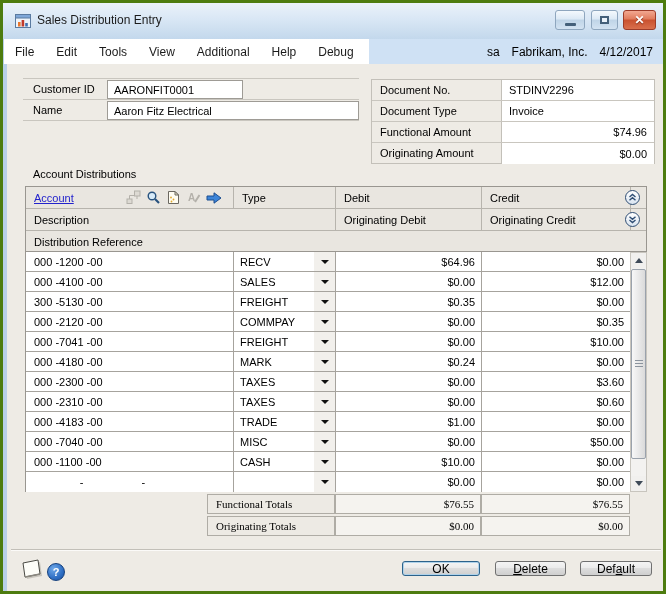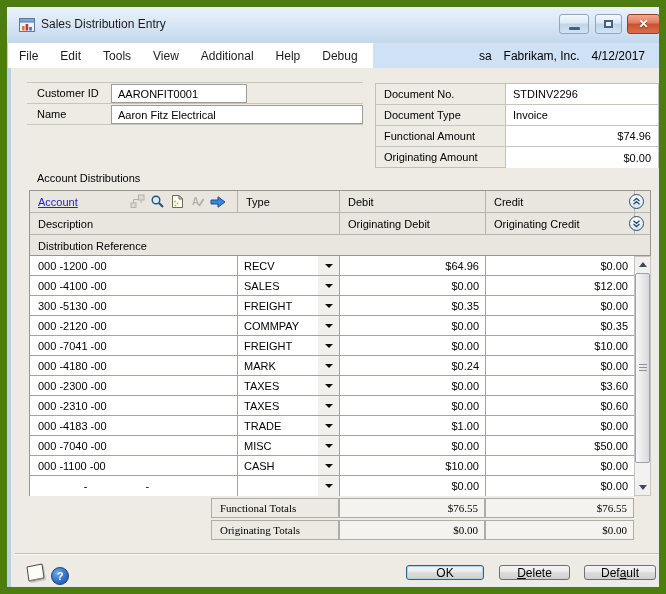--- a/index.html
+++ b/index.html
@@ -1,19 +1,19 @@
 <!DOCTYPE html>
 <html><head>
 <meta charset="utf-8">
 <style>
   * { margin:0; padding:0; box-sizing:border-box; }
   html,body { font-family:"Liberation Sans", sans-serif; }
   #window {
     position:relative; width:666px; height:594px;
-    border:7px solid #4d7c0f; background:#B9D0E8; overflow:hidden;
+    border:3px solid #4d7c0f; background:#B9D0E8; overflow:hidden;
     font-size:11px; color:#000;
   }
   
   .titlebar {
     position:absolute; left:0; top:0; width:100%; height:36px;
     background:linear-gradient(180deg,#EAF2FA 0%,#D9E7F5 45%,#C3D8EC 100%);
   }
   .appicon { position:absolute; left:12px; top:10px; width:16px; height:16px; }
   .title-text { position:absolute; left:34px; top:10px; font-size:12px; color:#1B1B1B; }
   .winbtn {
@@ -31,21 +31,21 @@
   .glyph-res { width:9px; height:8px; border:2px solid #44607A; background:#EAF2FA; }
   .glyph-cls { color:#FFF; font-weight:bold; font-size:12px; text-shadow:0 1px 1px #7E2B17; }
   
   .menubar {
     position:absolute; left:1px; top:36px; width:664px; height:25px; background:#FFFFFF;
     display:flex; align-items:center;
   }
   .menu-item { padding:0 11px; font-size:12px; color:#1B1B1B; }
   .info-panel {
     position:absolute; left:366px; top:36px; width:296px; height:25px; background:#CFE1F4;
-    display:flex; align-items:center; justify-content:flex-end; padding-right:24px; font-size:12px;
+    display:flex; align-items:center; justify-content:flex-end; padding-right:12px; font-size:12px;
   }
   .info-panel span { margin-left:12px; }
   
   .body {
     position:absolute; left:4px; top:61px; width:658px; height:529px; background:#EEEBE5;
   }
   
   .abs { position:absolute; }
   .hline { position:absolute; height:0; border-top:1px solid #C9C6BF; }
   .label { position:absolute; color:#000; }

